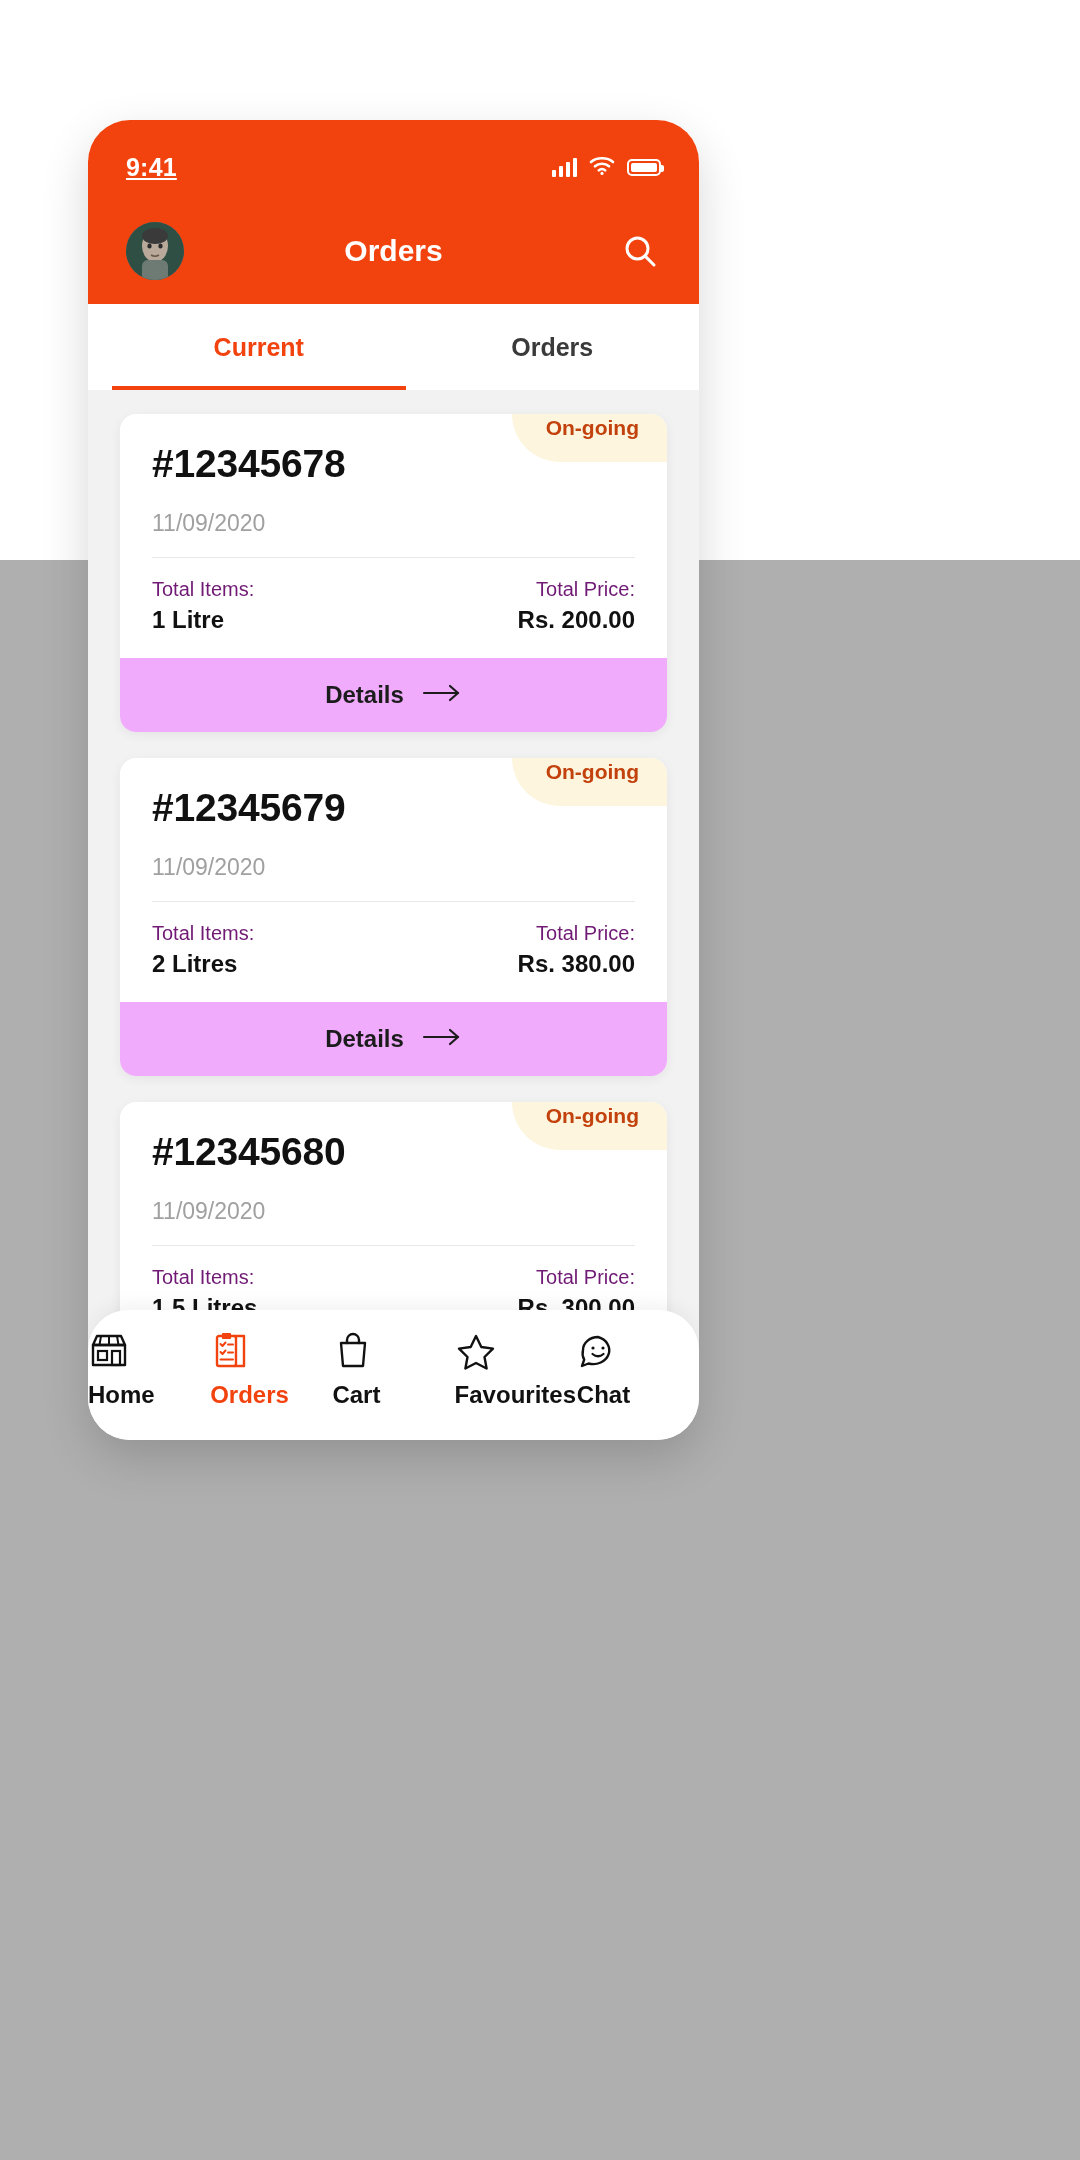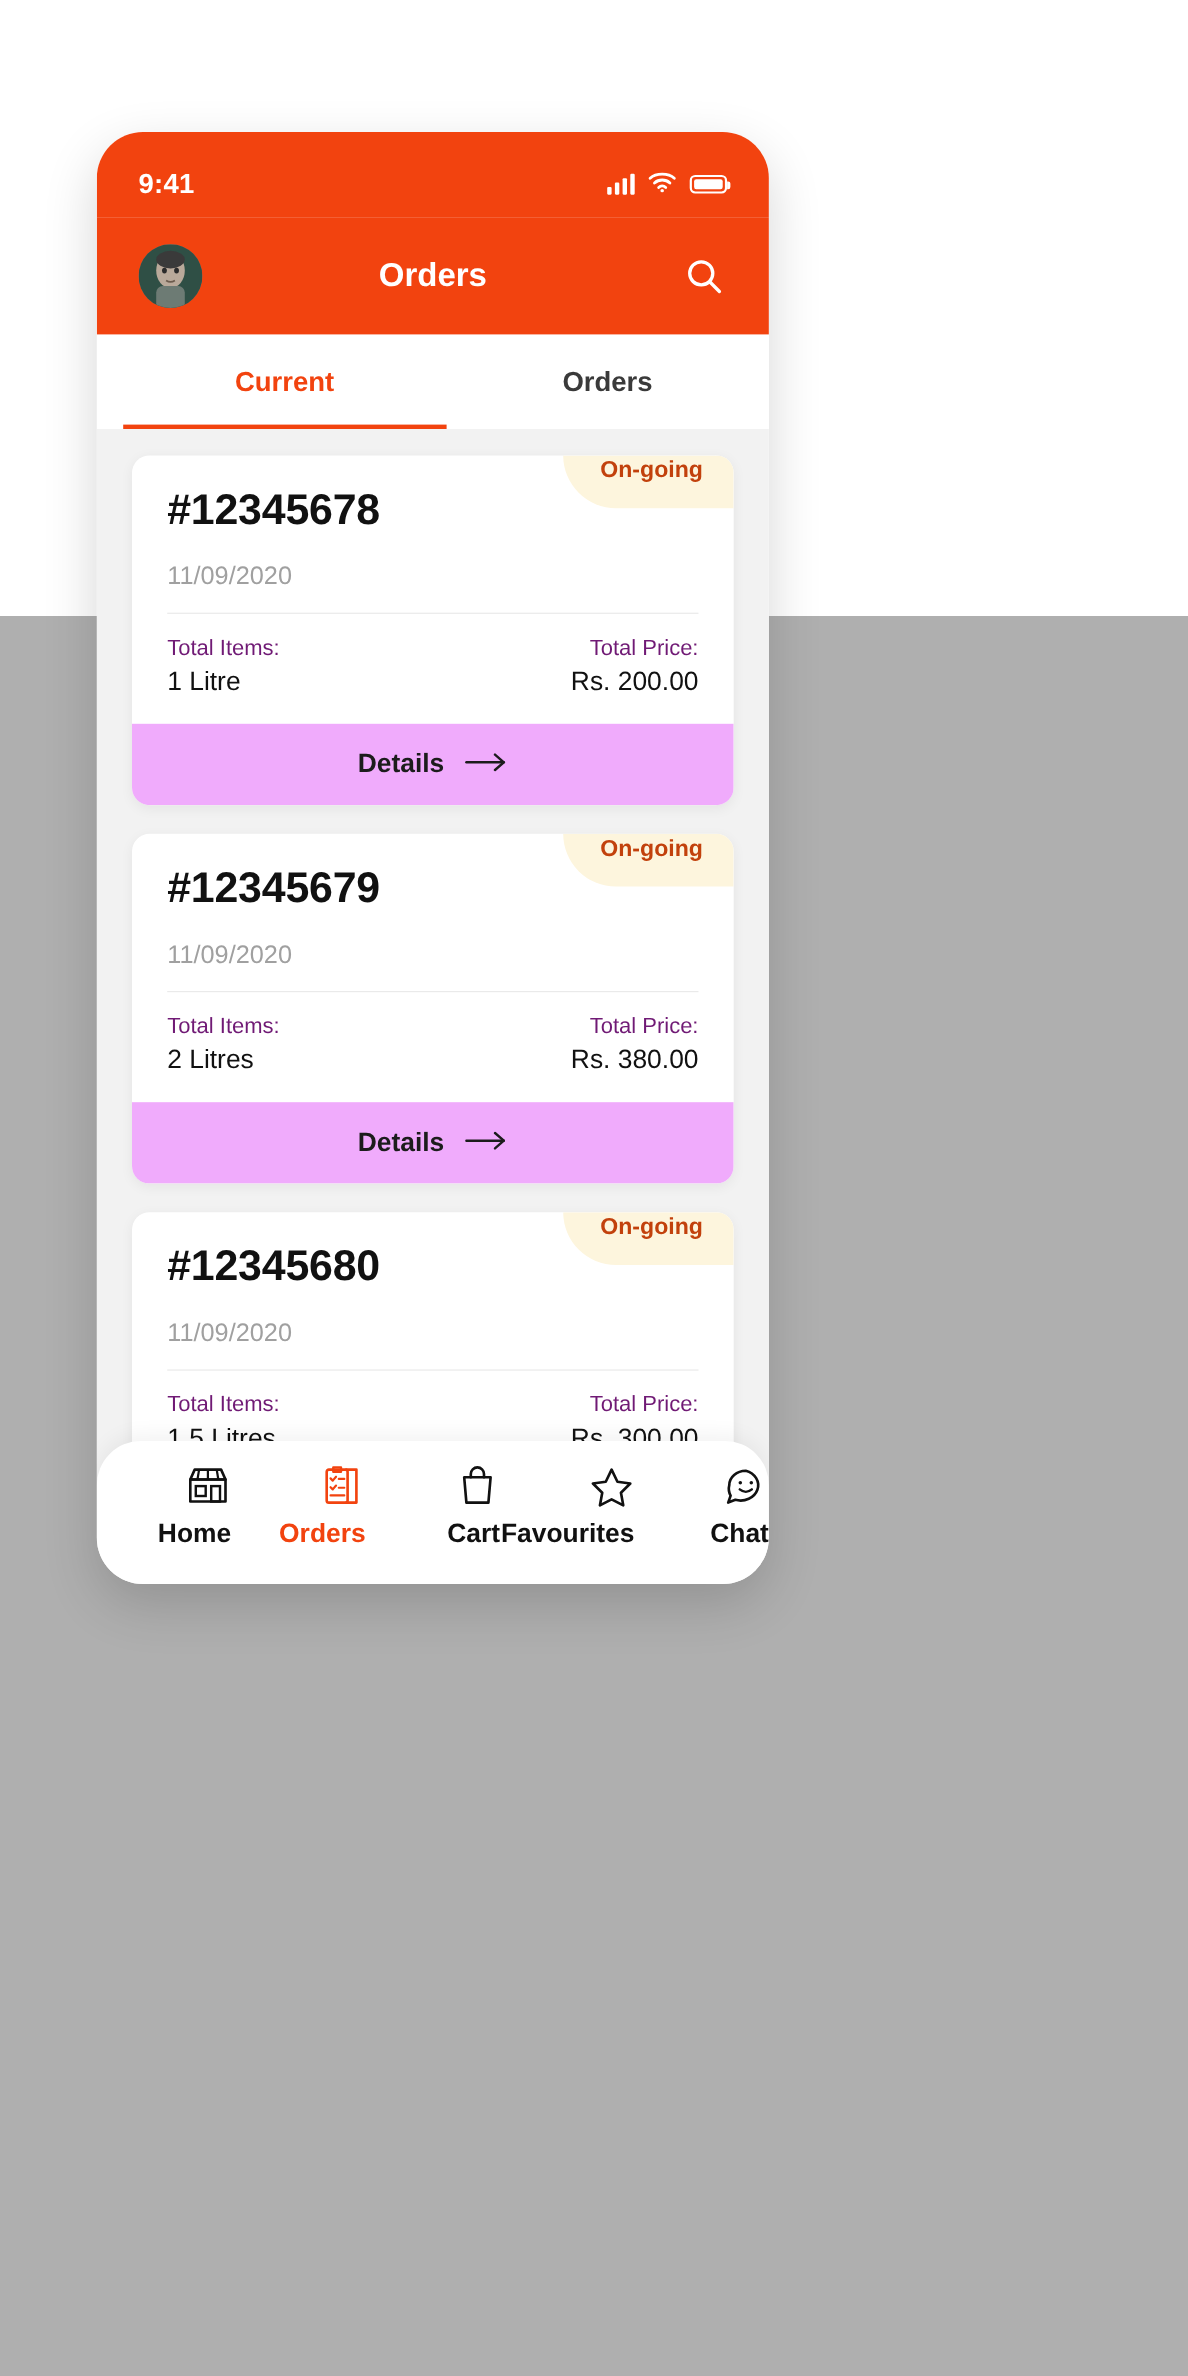--- a/index.html
+++ b/index.html
@@ -41,20 +41,21 @@
     display: flex;
     align-items: center;
     justify-content: space-between;
     padding: 16px 38px 0 38px;
   }
   .status-time {
     color: #ffffff;
     font-size: 25px;
     font-weight: bold;
     letter-spacing: 0.2px;
+    text-decoration: underline;
   }
   .status-icons {
     display: flex;
     align-items: center;
     gap: 12px;
   }
 
   
   .signal { display: flex; align-items: flex-end; gap: 3px; height: 20px; }
   .signal i { display: block; width: 4px; background: #ffffff; border-radius: 1px; }
@@ -199,21 +200,21 @@
     justify-content: space-between;
     padding: 20px 32px 24px 32px;
   }
   .total-col.right { text-align: right; }
   .total-label {
     font-size: 20px;
     color: #701a75;
   }
   .total-value {
     font-size: 24px;
-    font-weight: normal;
+    font-weight: bold;
     color: #111111;
     margin-top: 5px;
   }
   .card-footer {
     background: #f0abfc;
     height: 74px;
     display: flex;
     align-items: center;
     justify-content: center;
     gap: 18px;
@@ -234,21 +235,21 @@
     border-radius: 40px 40px 42px 42px;
     display: flex;
     align-items: flex-start;
     padding-top: 20px;
     box-shadow: 0 -6px 18px rgba(0,0,0,0.05);
   }
   .navitem {
     flex: 1;
     display: flex;
     flex-direction: column;
-    align-items: flex-end;
+    align-items: flex-start;
     gap: 9px;
     cursor: pointer;
     color: #111111;
   }
   .navitem.active { color: #f2430f; }
   .navlabel {
     font-size: 24px;
     font-weight: bold;
   }
   .navicon { height: 42px; display: flex; align-items: center; }

